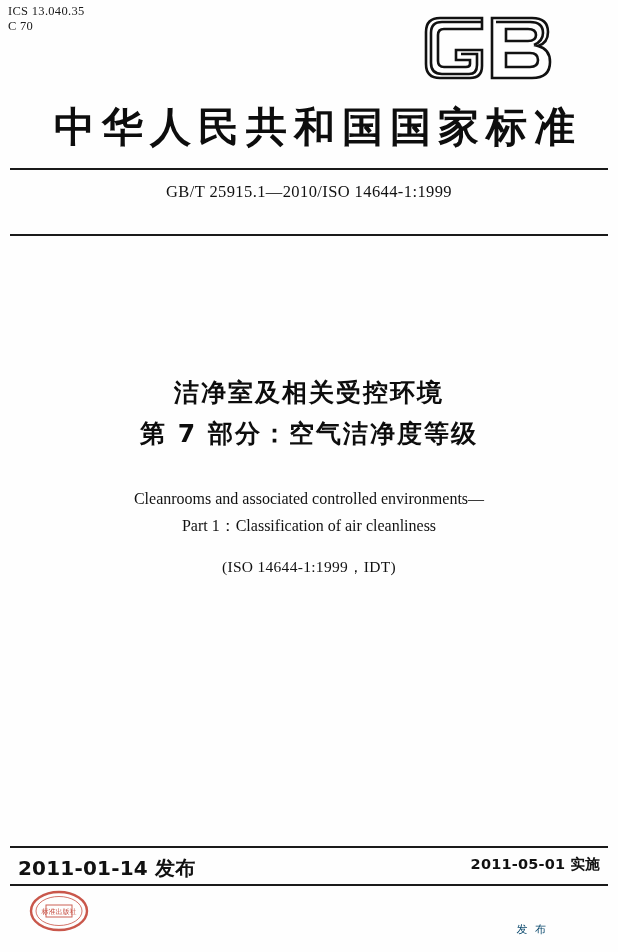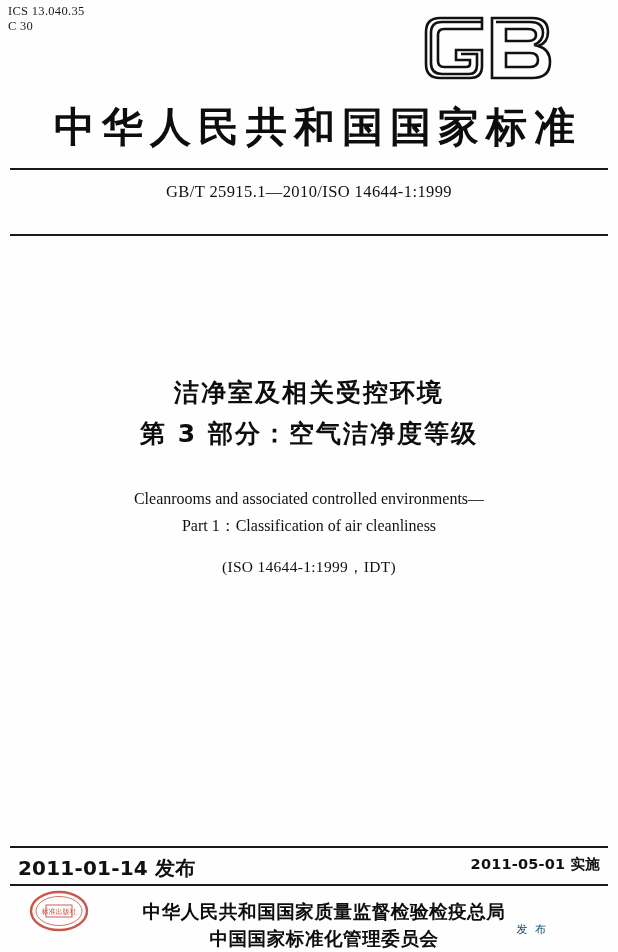--- a/index.html
+++ b/index.html
@@ -178,21 +178,21 @@
     height: 46px;
   }
 </style>
 </head>
 <body>
 
 <div class="page">
 
   <div class="ics-block">
     <div>ICS 13.040.35</div>
-    <div>C 30</div>
+    <div>C 70</div>
   </div>
 
   <div class="gb-logo">
     <svg viewBox="0 0 150 78" width="150" height="78" aria-hidden="true">
       <g fill="none" stroke="#111111" stroke-width="2.6">
 
         <path d="M62 10 L20 10 Q6 10 6 24 L6 56 Q6 70 20 70 L50 70 Q62 70 62 58 L62 42 L36 42 L36 52 L50 52 L50 56 Q50 59 46 59 L24 59 Q18 59 18 53 L18 27 Q18 21 24 21 L62 21 Z"></path>
 
         <path d="M62 14 L22 14 Q11 14 11 25 L11 55 Q11 66 22 66 L49 66 Q57 66 57 57 L57 46 L41 46"></path>
 
@@ -204,21 +204,21 @@
   </div>
 
   <div class="nat-title">中华人民共和国国家标准</div>
 
   <div class="rule top"></div>
   <div class="std-code">GB/T 25915.1—2010/ISO 14644-1:1999</div>
   <div class="rule bottom"></div>
 
   <div class="cn-title">
     <div class="l1">洁净室及相关受控环境</div>
-    <div class="l2">第 3 部分：空气洁净度等级</div>
+    <div class="l2">第 7 部分：空气洁净度等级</div>
   </div>
 
   <div class="en-title">
     <div>Cleanrooms and associated controlled environments—</div>
     <div>Part 1：Classification of air cleanliness</div>
   </div>
 
   <div class="iso-note">(ISO 14644-1:1999，IDT)</div>
 
   <div class="rule dates-top"></div>
@@ -228,19 +228,15 @@
 
   <div class="seal">
     <svg viewBox="0 0 62 46" width="62" height="46" aria-hidden="true">
       <ellipse cx="31" cy="23" rx="28" ry="19" fill="none" stroke="#c0392b" stroke-width="2.4" opacity="0.85"></ellipse>
       <ellipse cx="31" cy="23" rx="23" ry="14.5" fill="none" stroke="#c0392b" stroke-width="1" opacity="0.7"></ellipse>
       <rect x="18" y="17" width="26" height="12" fill="none" stroke="#c0392b" stroke-width="1" opacity="0.8"></rect>
       <text x="31" y="26" font-size="7" fill="#c0392b" text-anchor="middle" font-family="DejaVu Sans, sans-serif" opacity="0.9">标准出版社</text>
     </svg>
   </div>
 
-  <div class="issuers">
-    <div>中华人民共和国国家质量监督检验检疫总局</div>
-    <div>中国国家标准化管理委员会</div>
-  </div>
   <div class="publish-word">发 布</div>
 
 </div>
 
 </body></html>

